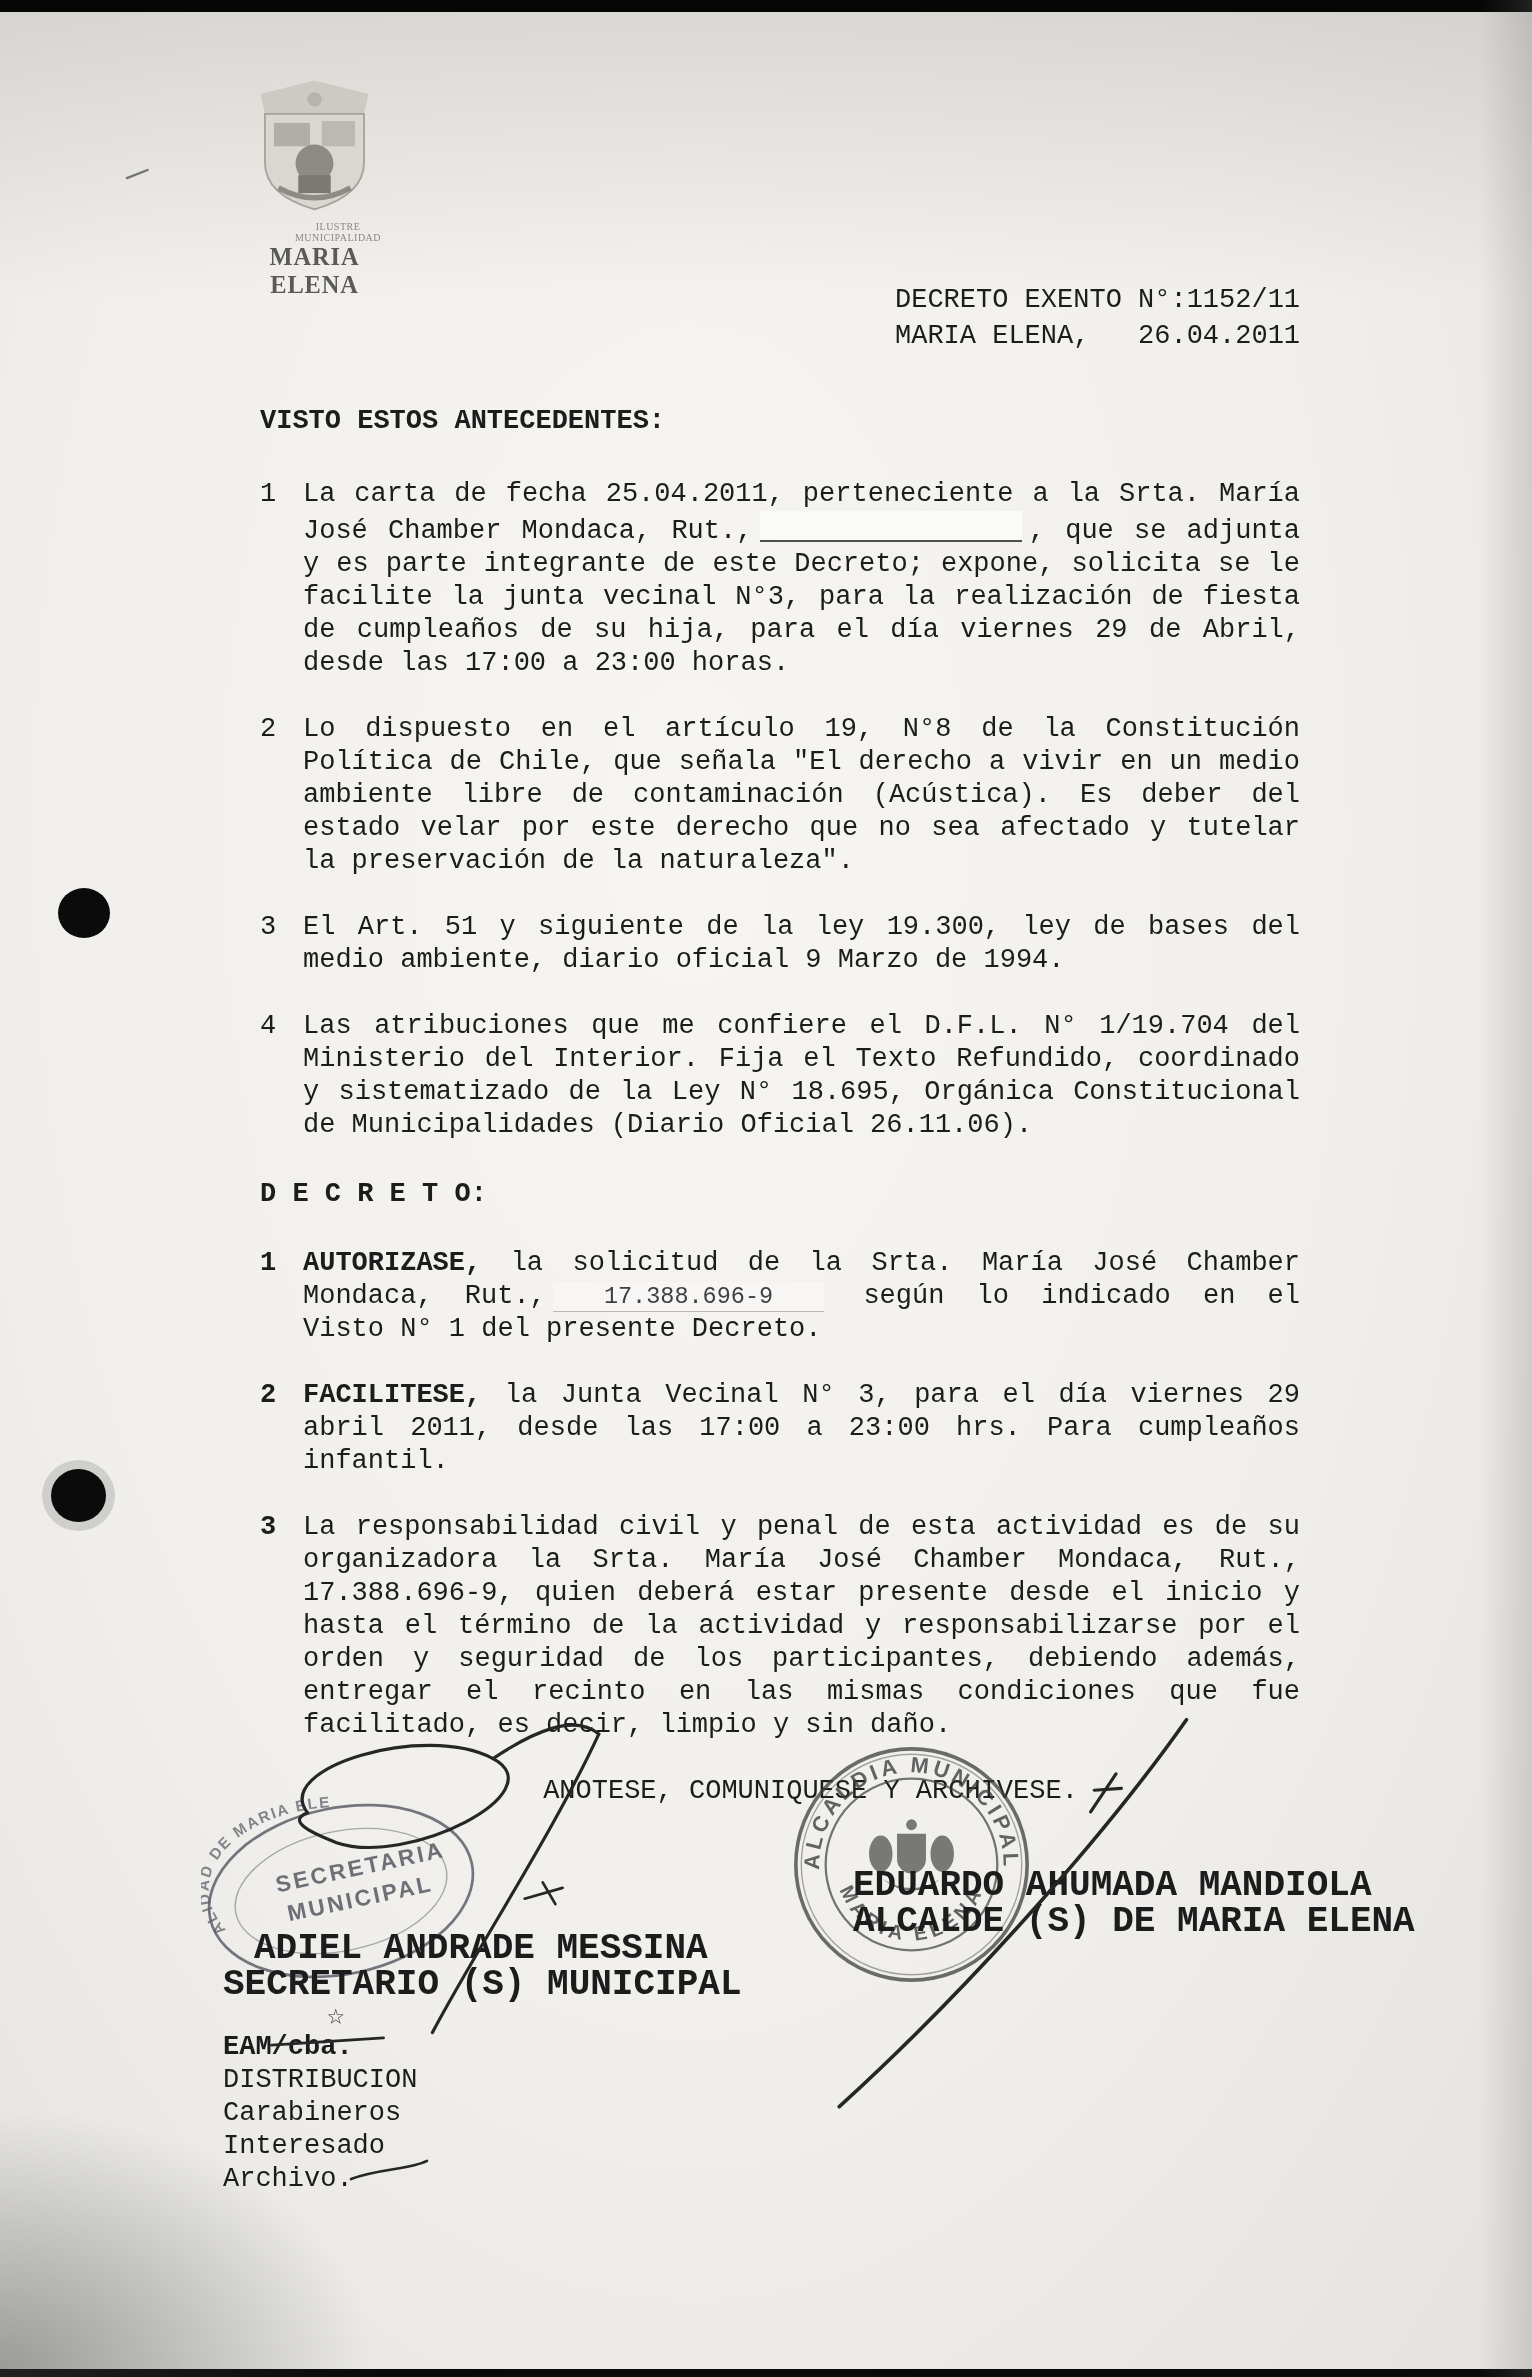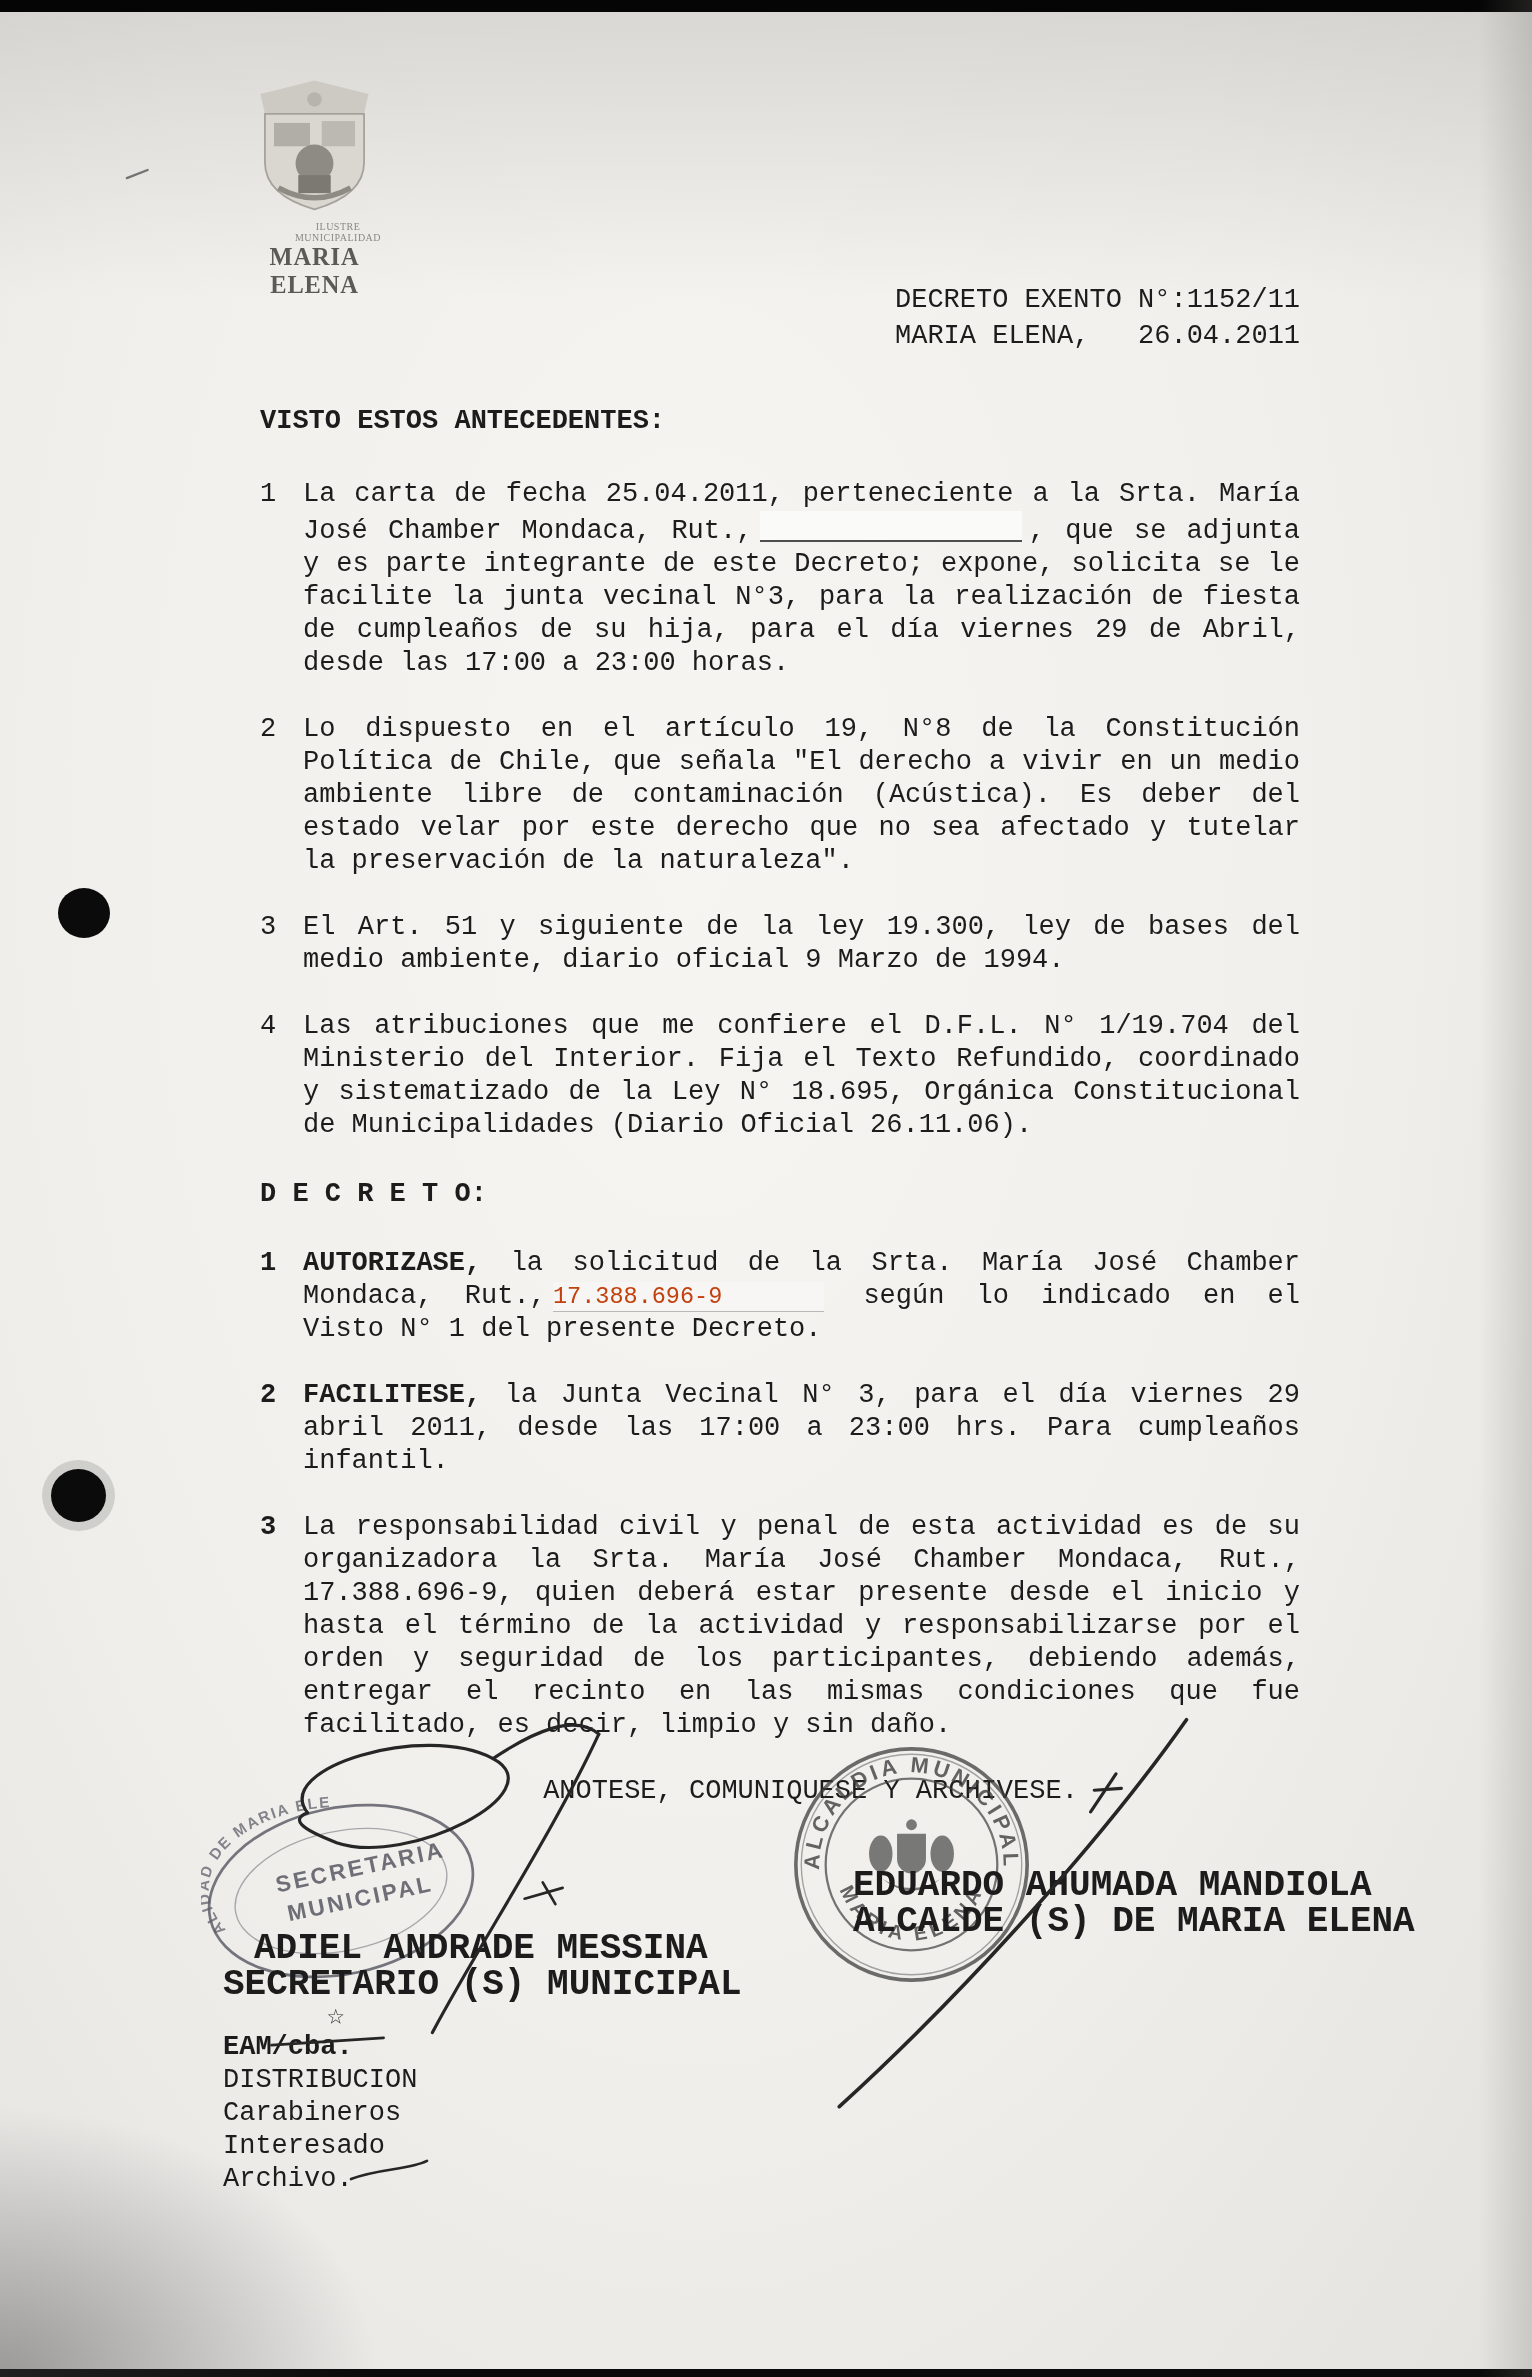--- a/index.html
+++ b/index.html
@@ -41,21 +41,21 @@
   .doc-title.visto{padding-right:119px;}
   .doc-title.decreto{padding-right:58px;margin-top:36px;margin-bottom:36px;white-space:pre;}
   .item{position:relative;padding-left:43px;text-align:justify;margin-bottom:33px;}
   .item .num{position:absolute;left:0;top:0;}
   .item .num.b{font-weight:bold;}
   .lead{font-weight:bold;margin-top:15px;}
   .closing{font-weight:normal;text-align:center;padding-left:61px;margin-top:3.6px;}
 
   .redact{display:inline-block;vertical-align:baseline;height:29px;margin:0 7.2px -3.6px 7.2px;}
   .redact-1{width:262px;background:#fafaf8;border-bottom:2.7px solid #4e4e4e;}
-  .redact-2{width:271px;background:#f7f6f4;border-bottom:1.8px solid #b9b8b4;color:#c2410c;font-size:23.5px;line-height:29px;}
+  .redact-2{width:271px;background:#f7f6f4;border-bottom:1.8px solid #b9b8b4;color:#404040;font-size:23.5px;text-align:center;line-height:29px;}
 
   
   .sig{position:absolute;font-weight:bold;font-size:36px;}
   .sig-left-name{left:254px;top:1928px;}
   .sig-left-title{left:223px;top:1964px;}
   .sig-star{left:327px;top:1997px;font-weight:normal;font-size:29px;color:#2e2e2e;}
   .sig-right-name{left:853px;top:1865px;}
   .sig-right-title{left:853px;top:1901px;}
 
   

